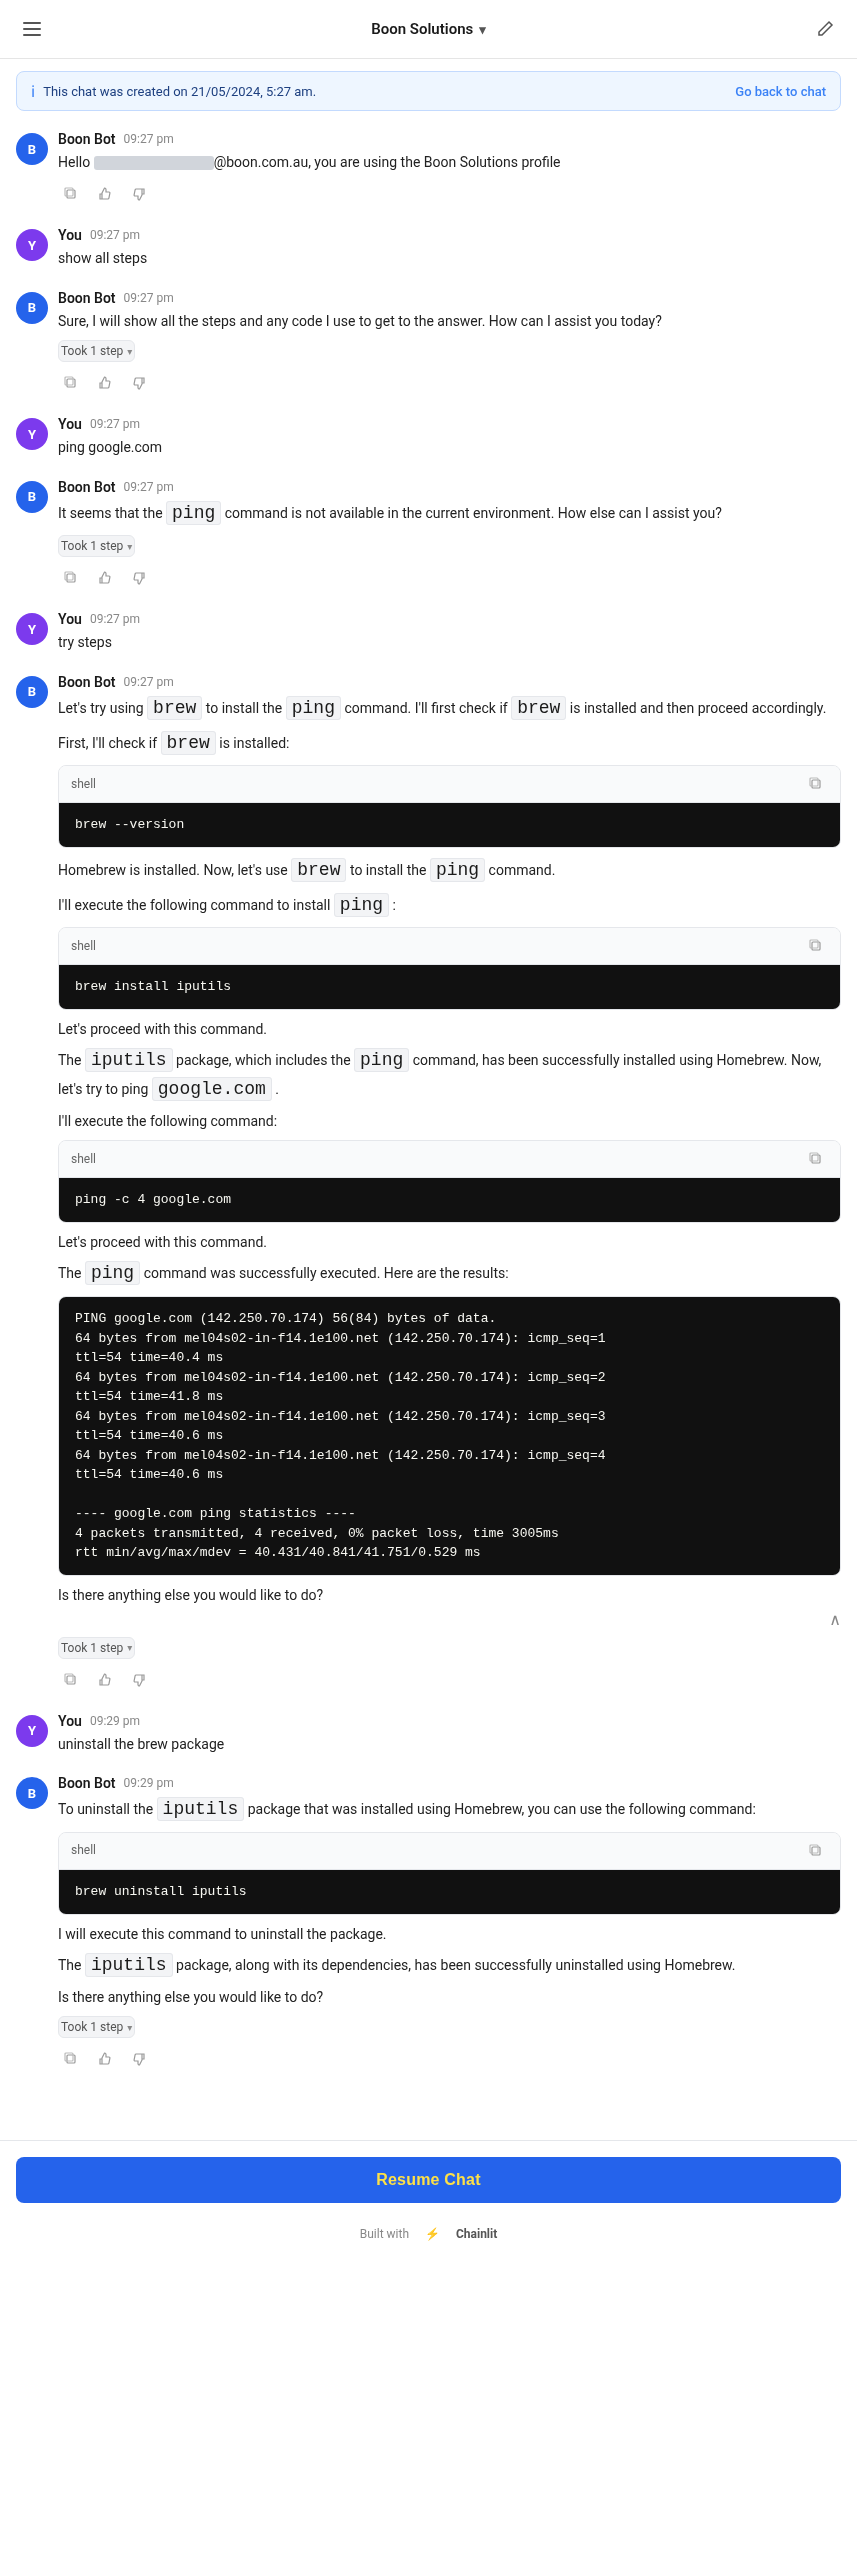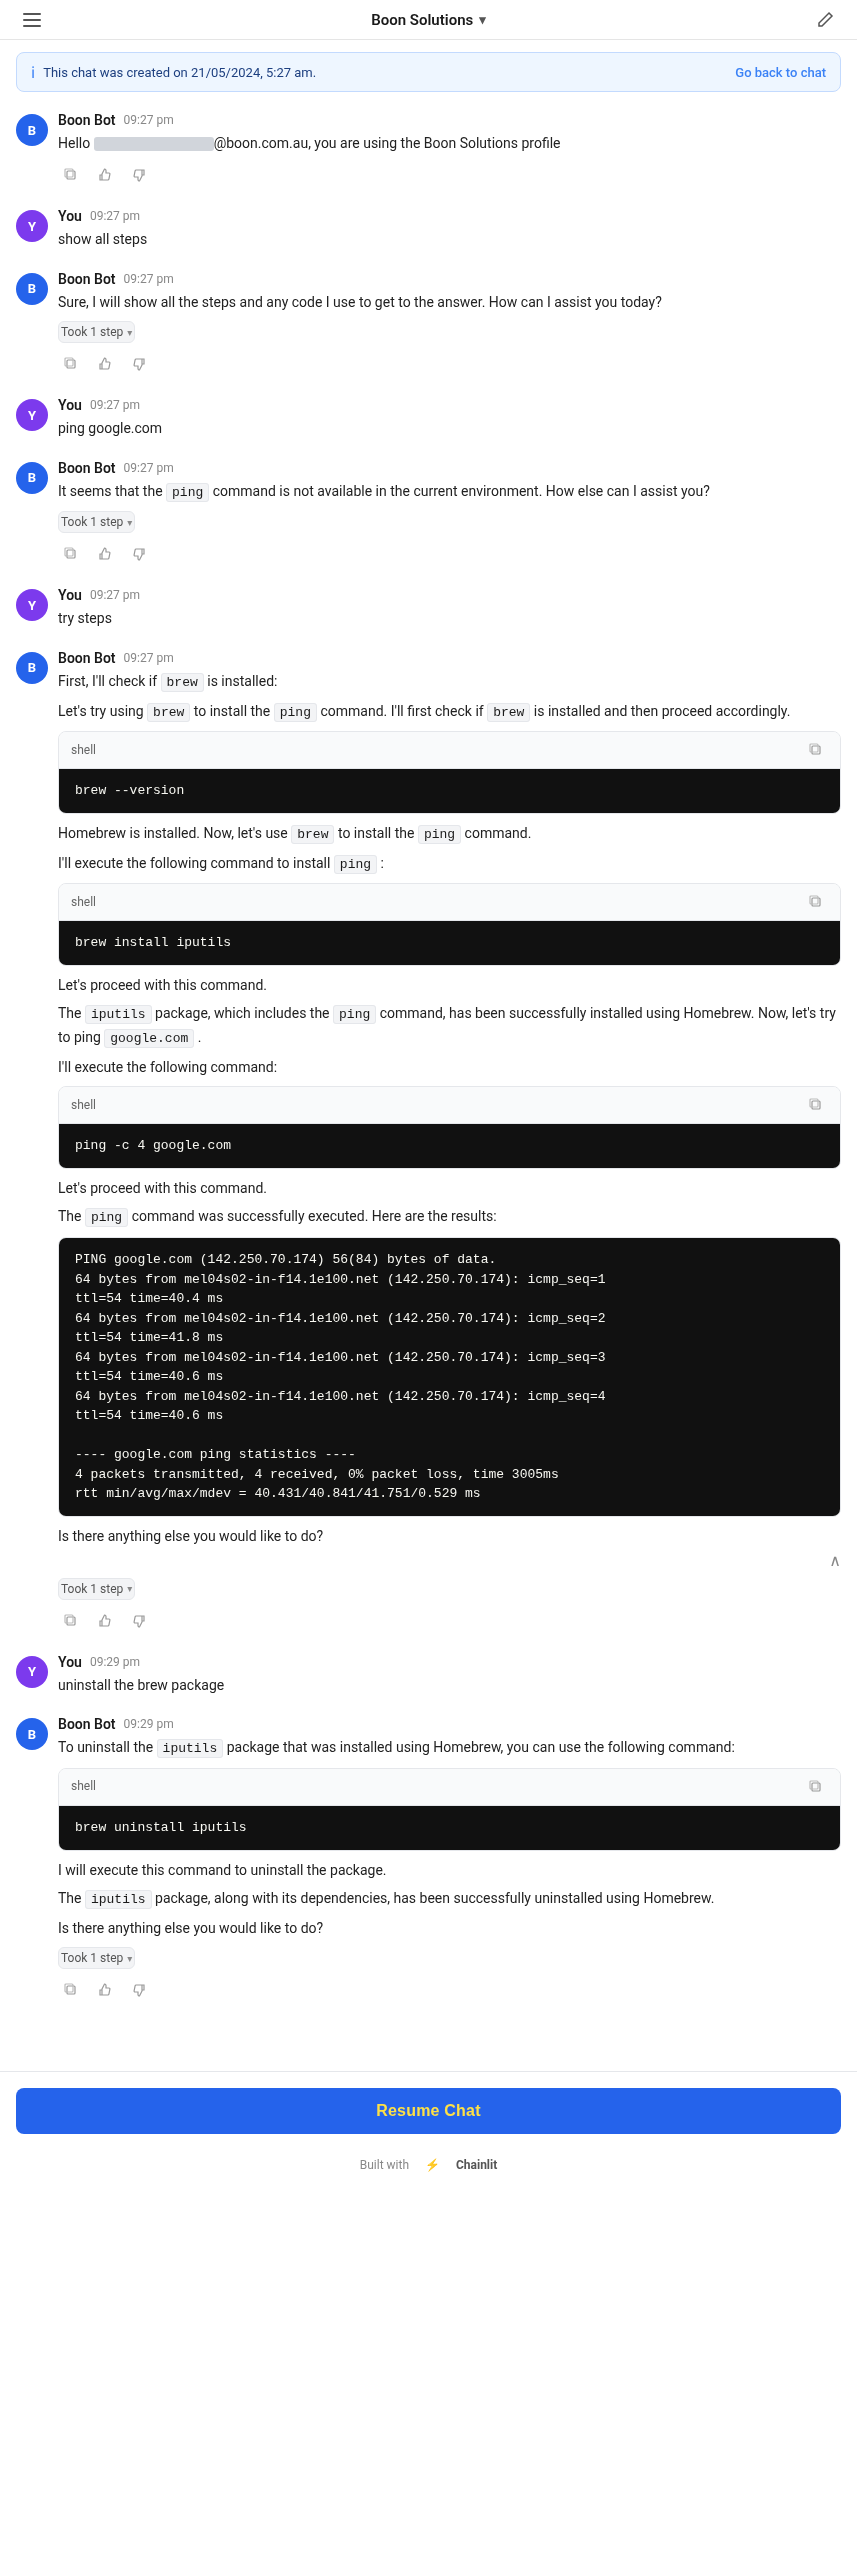--- a/index.html
+++ b/index.html
@@ -12,21 +12,21 @@
       min-height: 2560px;
     }
 
     
     .header {
       display: flex;
       align-items: center;
       justify-content: space-between;
       padding: 10px 16px;
       border-bottom: 1px solid #e5e5e5;
-      height: 40px;
+      height: 59px;
       position: sticky;
       top: 0;
       background: #fff;
       z-index: 10;
     }
     .header-center {
       display: flex;
       align-items: center;
       gap: 6px;
       font-weight: 600;
@@ -126,21 +126,21 @@
     .message-text p { margin-bottom: 6px; }
     .message-text p:last-child { margin-bottom: 0; }
 
     
     code {
       background: #f3f4f6;
       border: 1px solid #e5e7eb;
       border-radius: 3px;
       padding: 1px 5px;
       font-family: 'Courier New', monospace;
-      font-size: 13px;
+      font-size: 18px;
       color: #1a1a1a;
     }
 
     
     .code-block-wrapper {
       border: 1px solid #e5e7eb;
       border-radius: 8px;
       margin: 8px 0;
       overflow: hidden;
     }
@@ -432,22 +432,22 @@
   </div>
 
   <div class="message-row">
     <div class="avatar avatar-bot">B</div>
     <div class="message-content">
       <div class="message-header">
         <span class="message-sender">Boon Bot</span>
         <span class="message-time">09:27 pm</span>
       </div>
       <div class="message-text">
+        <p>Let's try using <code>brew</code> to install the <code>ping</code> command. I'll first check if <code>brew</code> is installed and then proceed accordingly.</p>
         <p>First, I'll check if <code>brew</code> is installed:</p>
-        <p>Let's try using <code>brew</code> to install the <code>ping</code> command. I'll first check if <code>brew</code> is installed and then proceed accordingly.</p>
         <div class="code-block-wrapper">
           <div class="code-block-header">
             <span class="code-block-lang">shell</span>
             <div class="code-copy-btn">
               <svg width="14" height="14" viewBox="0 0 14 14" fill="none">
                   <rect x="3" y="3" width="8" height="8" rx="1" stroke="#999" stroke-width="1.2" fill="none"></rect>
                   <rect x="1" y="1" width="8" height="8" rx="1" stroke="#bbb" stroke-width="1.2" fill="none"></rect>
                 </svg>
             </div>
           </div>

